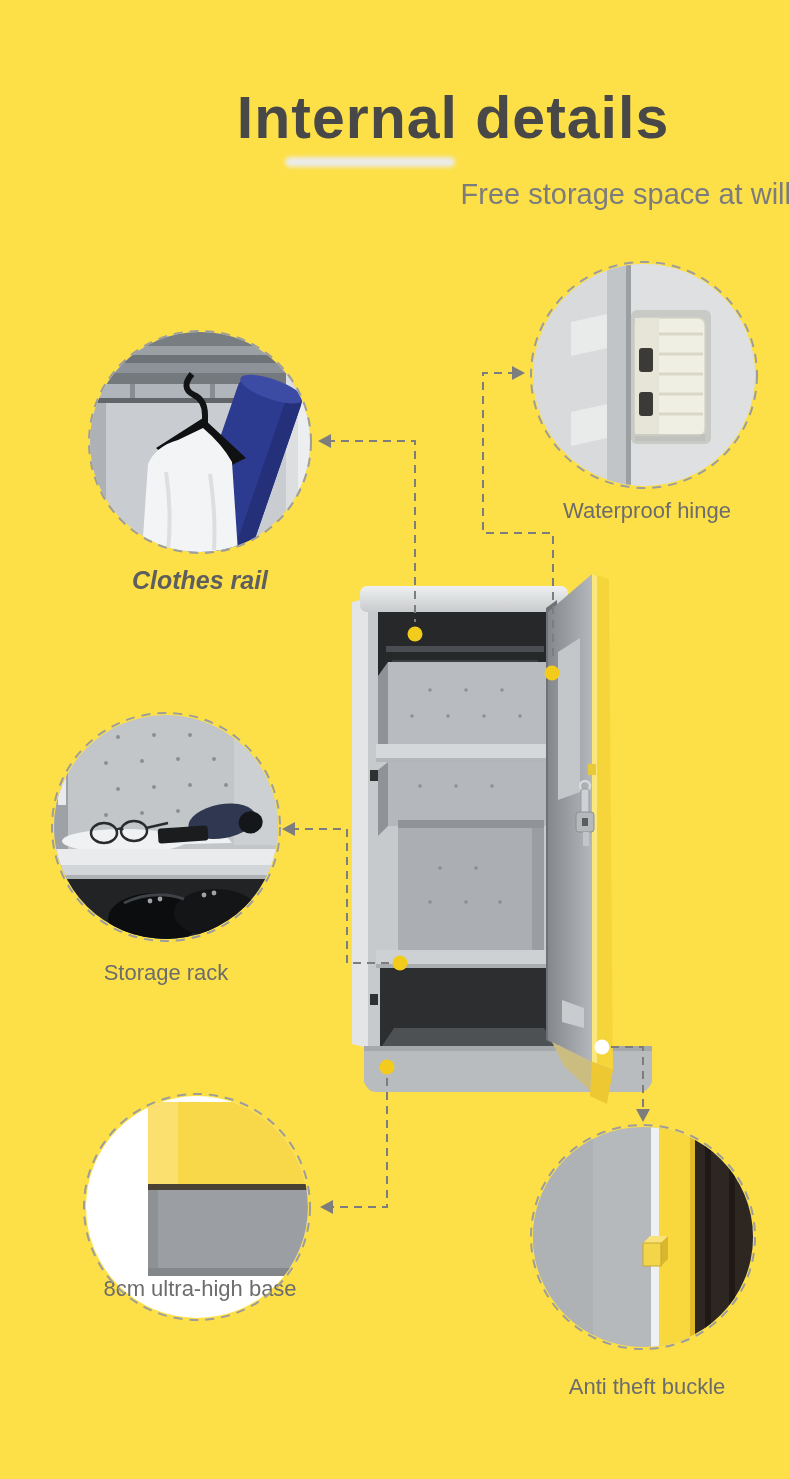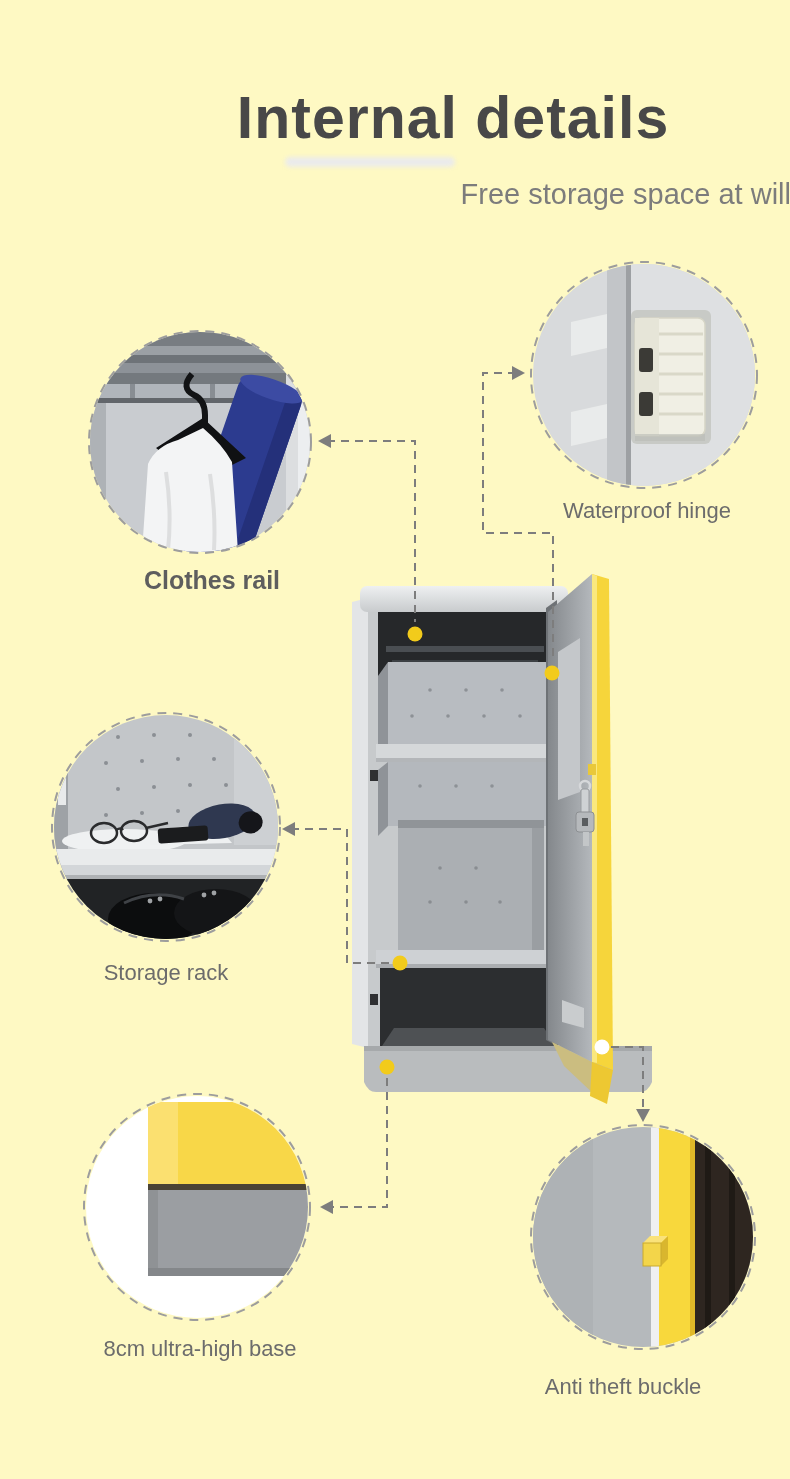--- a/index.html
+++ b/index.html
@@ -1,16 +1,16 @@
 <!DOCTYPE html>
 <html><head>
 <meta charset="utf-8">
 <style>
   html,body{margin:0;padding:0;background:#ffffff;}
-  .page{position:relative;width:790px;height:1479px;background:#fef9c3;overflow:hidden;
+  .page{position:relative;width:790px;height:1479px;background:#fde047;overflow:hidden;
         font-family:"Liberation Sans","DejaVu Sans",sans-serif;}
   .abs{position:absolute;}
   .title{left:115px;top:84px;width:676px;text-align:center;
          font-size:59px;font-weight:bold;color:#484848;letter-spacing:1px;}
   .subtitle{left:115px;top:178px;width:676px;text-align:right;
             font-size:29px;color:#7c7c7c;}
   .ghost{left:285px;top:157px;width:170px;height:10px;background:#ebebeb;
          border-radius:5px;filter:blur(2px);}
   .photo-circle{border-radius:50%;overflow:hidden;}
   .photo-circle svg{display:block;}
@@ -48,21 +48,21 @@
         <rect x="170" y="48" width="16" height="190" rx="8" fill="#24307a"></rect>
         <ellipse cx="153" cy="52" rx="33" ry="10" fill="#3c4ba3"></ellipse>
       </g>
       <path d="M102,42 q-12,14 2,21 q11,5 11,20 l0,8" fill="none" stroke="#121315" stroke-width="6"></path>
       <path d="M66,116 L113,86 L156,126 L142,133 L113,101 L79,126 Z" fill="#101113"></path>
       <path d="M58,132 Q66,114 88,108 L113,96 Q132,112 142,130 L148,220 L52,220 Z" fill="#f3f4f5"></path>
       <path d="M76,140 Q82,180 78,218" fill="none" stroke="#dddedf" stroke-width="4"></path>
       <path d="M120,142 Q126,182 124,218" fill="none" stroke="#dddedf" stroke-width="4"></path>
     </svg>
   </div>
-  <div class="abs callout-label bold" style="left:87px;top:566px;width:250px;">Clothes rail</div>
+  <div class="abs callout-label bold" style="left:75px;top:566px;width:250px;font-style:italic;">Clothes rail</div>
 
   <div class="abs photo-circle" style="left:533px;top:264px;width:222px;height:222px;">
     <svg width="222" height="222" viewBox="0 0 222 222">
       <rect x="0" y="0" width="222" height="222" fill="#d8dadc"></rect>
       <rect x="96" y="0" width="126" height="222" fill="#dee0e2"></rect>
       <rect x="74" y="0" width="22" height="222" fill="#c2c5c8"></rect>
       <rect x="93" y="0" width="5" height="222" fill="#9da0a3"></rect>
       <polygon points="38,58 74,50 74,84 38,92" fill="#e9ebeb"></polygon>
       <polygon points="38,148 74,140 74,174 38,182" fill="#e9ebeb"></polygon>
       <rect x="98" y="46" width="80" height="134" rx="6" fill="#c8cac6"></rect>
@@ -141,40 +141,40 @@
       <g>
         <rect x="62" y="6" width="160" height="84" fill="#f8d748"></rect>
         <polygon points="62,6 92,6 92,90 62,90" fill="#fbe070"></polygon>
         <rect x="62" y="88" width="160" height="6" fill="#4a4335"></rect>
         <rect x="62" y="94" width="160" height="86" fill="#9b9ea2"></rect>
         <rect x="62" y="94" width="10" height="86" fill="#8f9295"></rect>
         <rect x="62" y="172" width="160" height="8" fill="#84878a"></rect>
       </g>
     </svg>
   </div>
-  <div class="abs callout-label" style="left:58px;top:1336px;width:284px;">8cm ultra-high base</div>
+  <div class="abs callout-label" style="left:58px;top:1276px;width:284px;">8cm ultra-high base</div>
 
   <div class="abs photo-circle" style="left:533px;top:1127px;width:220px;height:220px;">
     <svg width="220" height="220" viewBox="0 0 220 220">
       <rect x="0" y="0" width="220" height="220" fill="#b5b9bc"></rect>
       <rect x="0" y="0" width="60" height="220" fill="#aeb2b5"></rect>
       <rect x="118" y="0" width="8" height="220" fill="#eff0f1"></rect>
       <rect x="126" y="0" width="36" height="220" fill="#f8d83c"></rect>
       <rect x="157" y="0" width="5" height="220" fill="#e0b928"></rect>
       <rect x="162" y="0" width="58" height="220" fill="#2e2620"></rect>
       <rect x="172" y="0" width="6" height="220" fill="#1f1a15"></rect>
       <rect x="196" y="0" width="6" height="220" fill="#1f1a15"></rect>
       <g>
         <polygon points="110,116 117,109 135,109 128,116" fill="#fae27a"></polygon>
         <polygon points="128,116 135,109 135,132 128,139" fill="#d9b62e"></polygon>
         <rect x="110" y="116" width="18" height="23" fill="#f3d54a" stroke="#c9a92e" stroke-width="1"></rect>
       </g>
     </svg>
   </div>
-  <div class="abs callout-label" style="left:481px;top:1374px;width:284px;">Anti theft buckle</div>
+  <div class="abs callout-label" style="left:505px;top:1374px;width:284px;">Anti theft buckle</div>
 
   <svg id="overlay" class="abs" width="790" height="1479" viewBox="0 0 790 1479">
 
     <defs>
       <linearGradient id="capGrad" x1="0" y1="0" x2="0" y2="1">
         <stop offset="0" stop-color="#eef0f1"></stop>
           <stop offset="1" stop-color="#c8cbcd"></stop>
       </linearGradient>
       <linearGradient id="doorGrad" x1="0" y1="0" x2="1" y2="0">
         <stop offset="0" stop-color="#84888c"></stop>

